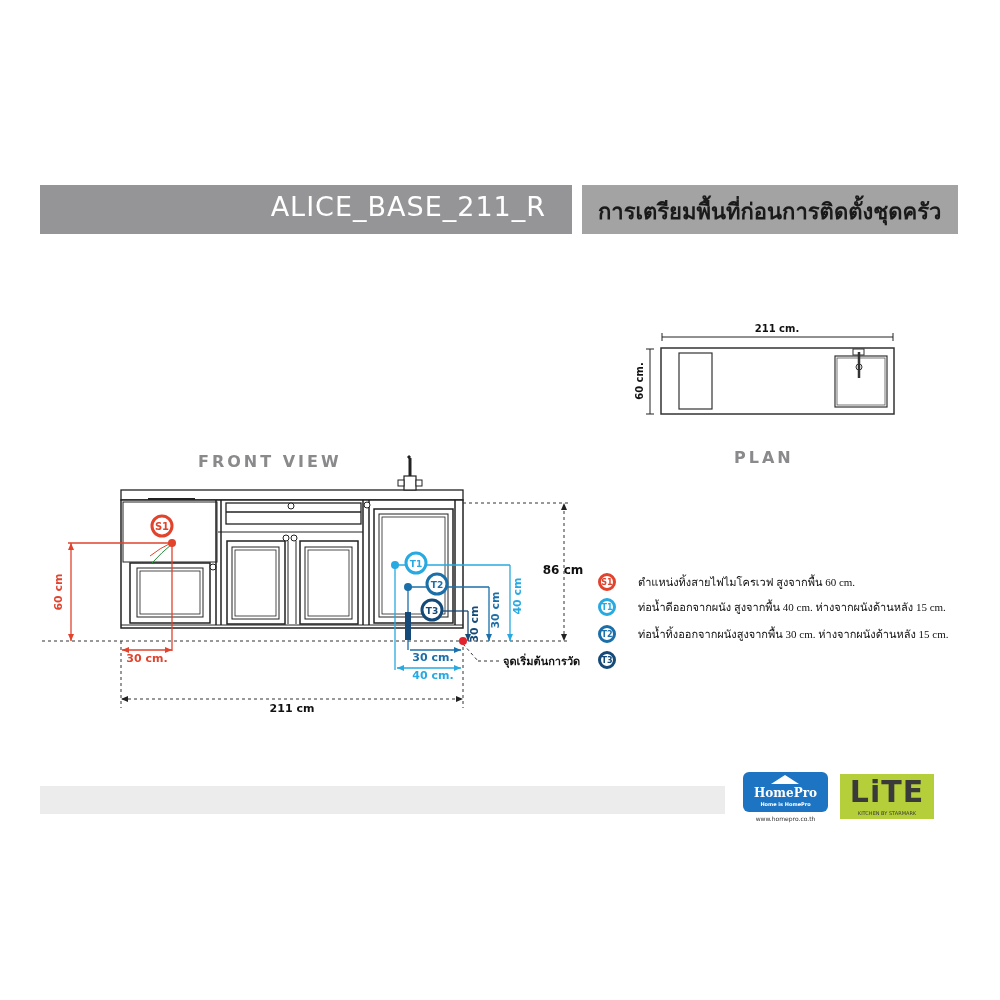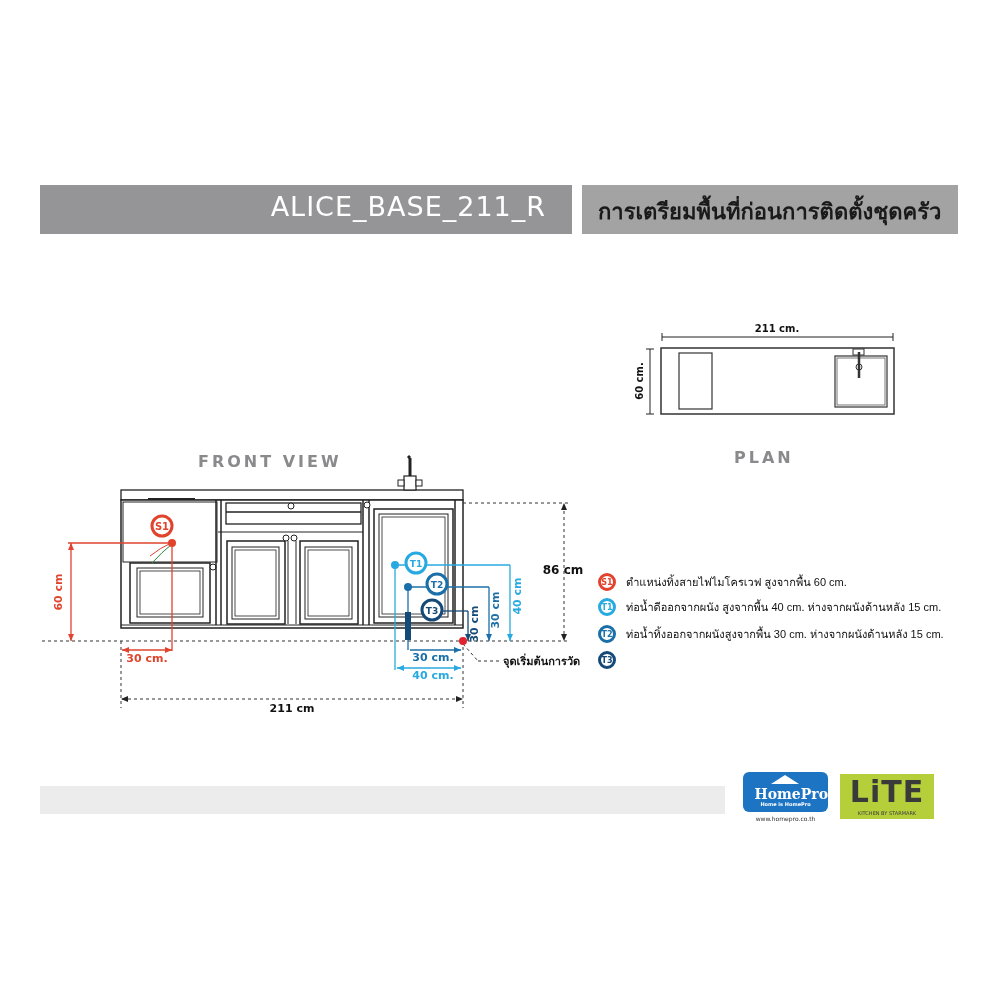--- a/index.html
+++ b/index.html
@@ -5,24 +5,24 @@
   html,body{margin:0;padding:0;background:#ffffff;}
   body{width:1000px;height:1000px;position:relative;overflow:hidden;font-family:"DejaVu Sans",sans-serif;}
   .abs{position:absolute;}
   .hdr-left{left:40px;top:185px;width:532px;height:49px;background:#959597;}
   .hdr-left span{position:absolute;right:26px;top:6px;color:#fff;font-size:27px;letter-spacing:1px;font-family:"DejaVu Sans",sans-serif;}
   .hdr-right{left:582px;top:185px;width:376px;height:49px;background:#a3a3a3;}
   .hdr-right span{position:absolute;left:16px;top:9px;color:#1a1a1a;font-size:22px;font-weight:bold;font-family:"DejaVu Sans",sans-serif;}
   .view-title{color:#8a8a8c;font-size:16px;font-weight:bold;letter-spacing:3px;font-family:"DejaVu Sans",sans-serif;}
   .legend-row{left:598px;height:22px;display:flex;align-items:center;}
   .legend-badge{width:18px;height:18px;border-radius:50%;border:3px solid;box-sizing:border-box;display:flex;align-items:center;justify-content:center;font-size:8px;font-weight:bold;background:#fff;}
-  .legend-text{margin-left:10px;font-size:11px;color:#111;font-family:Liberation Sans, sans-serif;}
+  .legend-text{margin-left:22px;font-size:11px;color:#111;font-family:Liberation Serif, serif;}
   .footer-bar{left:40px;top:786px;width:685px;height:28px;background:#ececec;}
   .homepro{left:743px;top:772px;width:85px;height:40px;background:#1c74c2;border-radius:6px;color:#fff;}
-  .homepro .hp-name{position:absolute;left:0;right:0;top:14px;text-align:right;font-family:"DejaVu Serif",serif;font-weight:bold;font-size:14px;}
+  .homepro .hp-name{position:absolute;left:0;right:0;top:14px;text-align:center;font-family:"DejaVu Serif",serif;font-weight:bold;font-size:12px;}
   .homepro .hp-tag{position:absolute;left:0;right:0;top:29px;text-align:center;font-size:5px;font-weight:bold;}
   .homepro .roof{position:absolute;left:28px;top:3px;width:0;height:0;border-left:14px solid transparent;border-right:14px solid transparent;border-bottom:9px solid #fff;}
   .hp-url{left:743px;top:815px;width:85px;text-align:center;font-size:6px;color:#333;}
   .lite{left:840px;top:774px;width:94px;height:45px;background:#b5cf3a;}
   .lite .lite-word{position:absolute;left:0;right:0;top:0;text-align:center;font-size:30px;font-weight:bold;color:#3a3a3a;letter-spacing:1px;font-family:"DejaVu Sans",sans-serif;}
   .lite .lite-tag{position:absolute;left:0;right:0;top:36px;text-align:center;font-size:5px;color:#3a3a3a;}
 </style>
 </head>
 <body>
 

